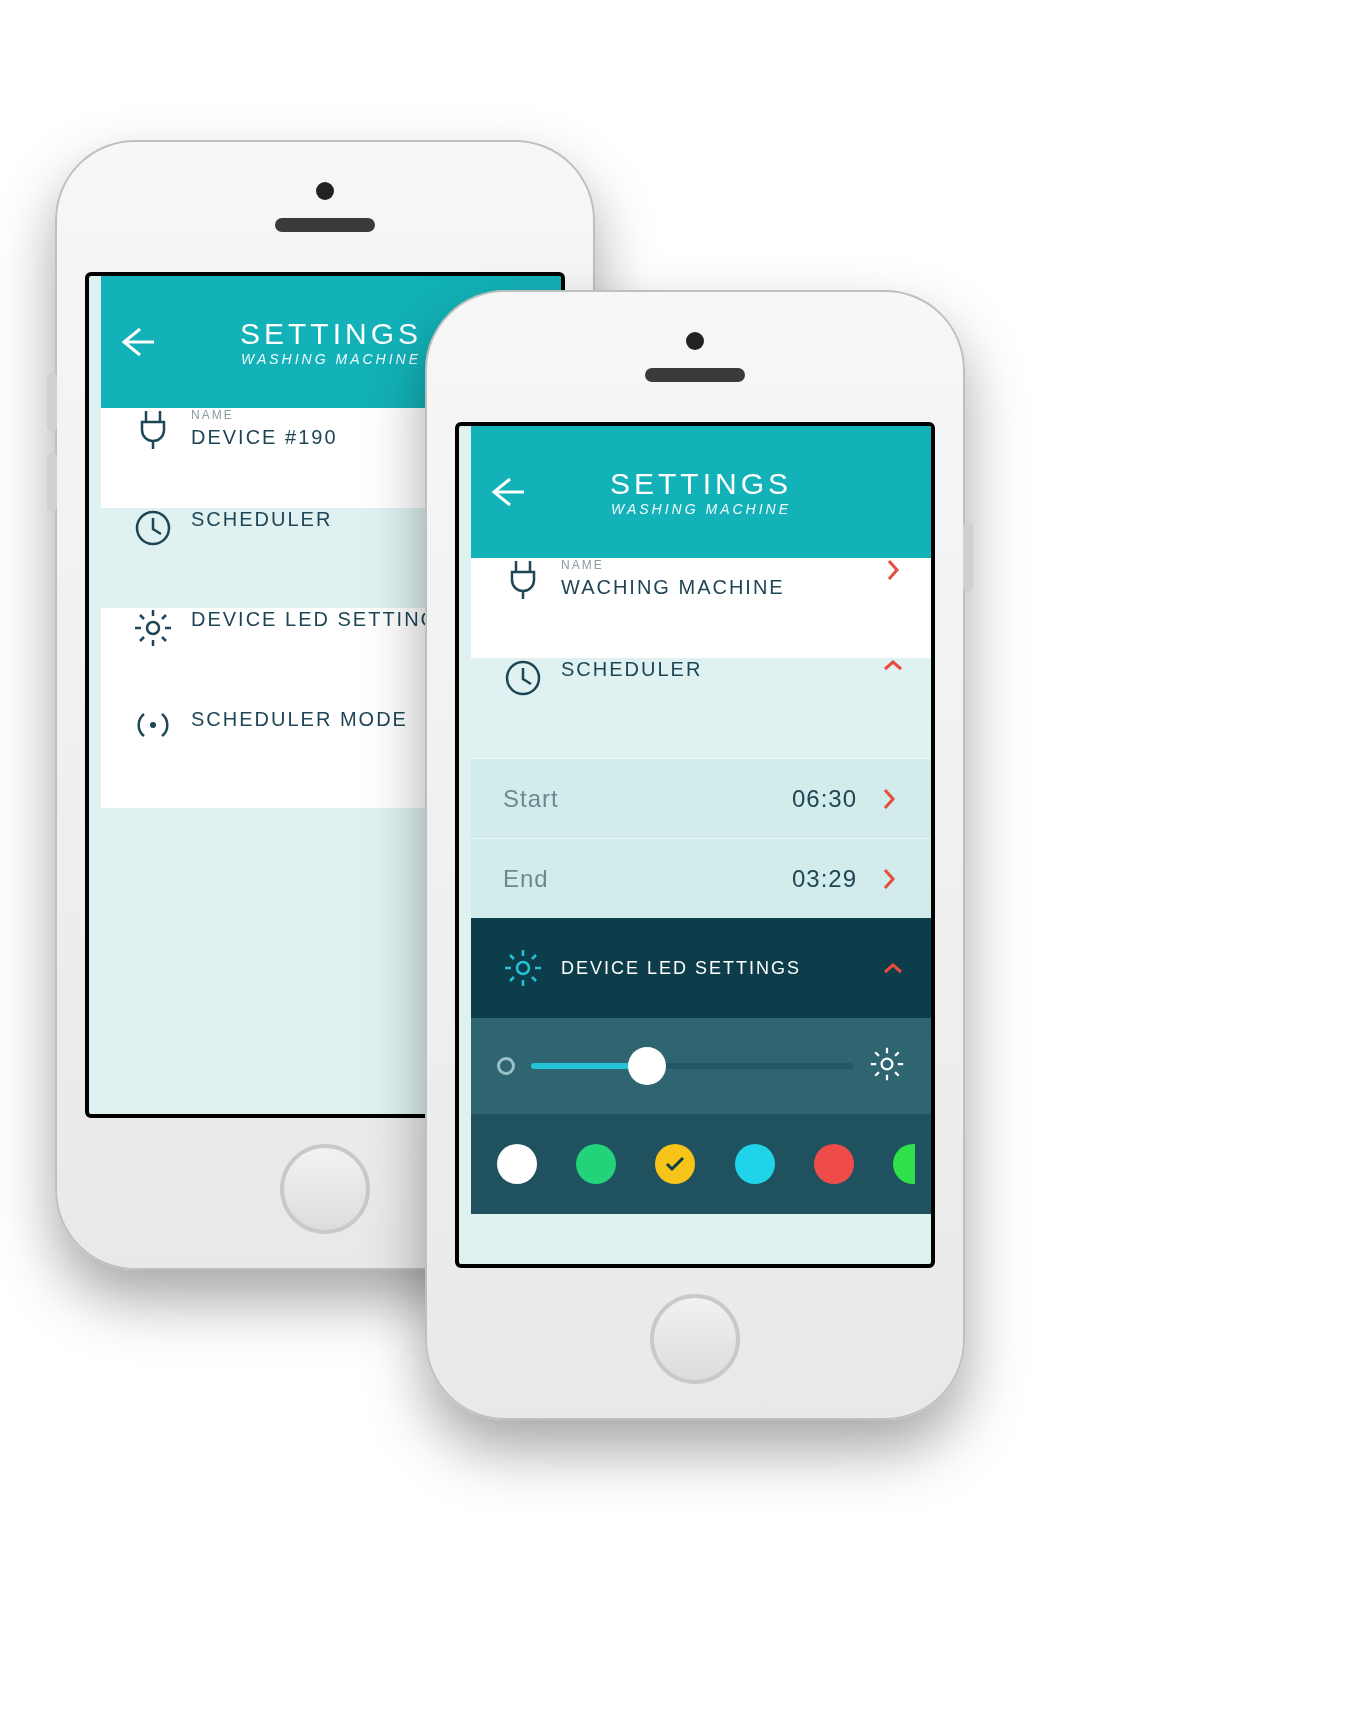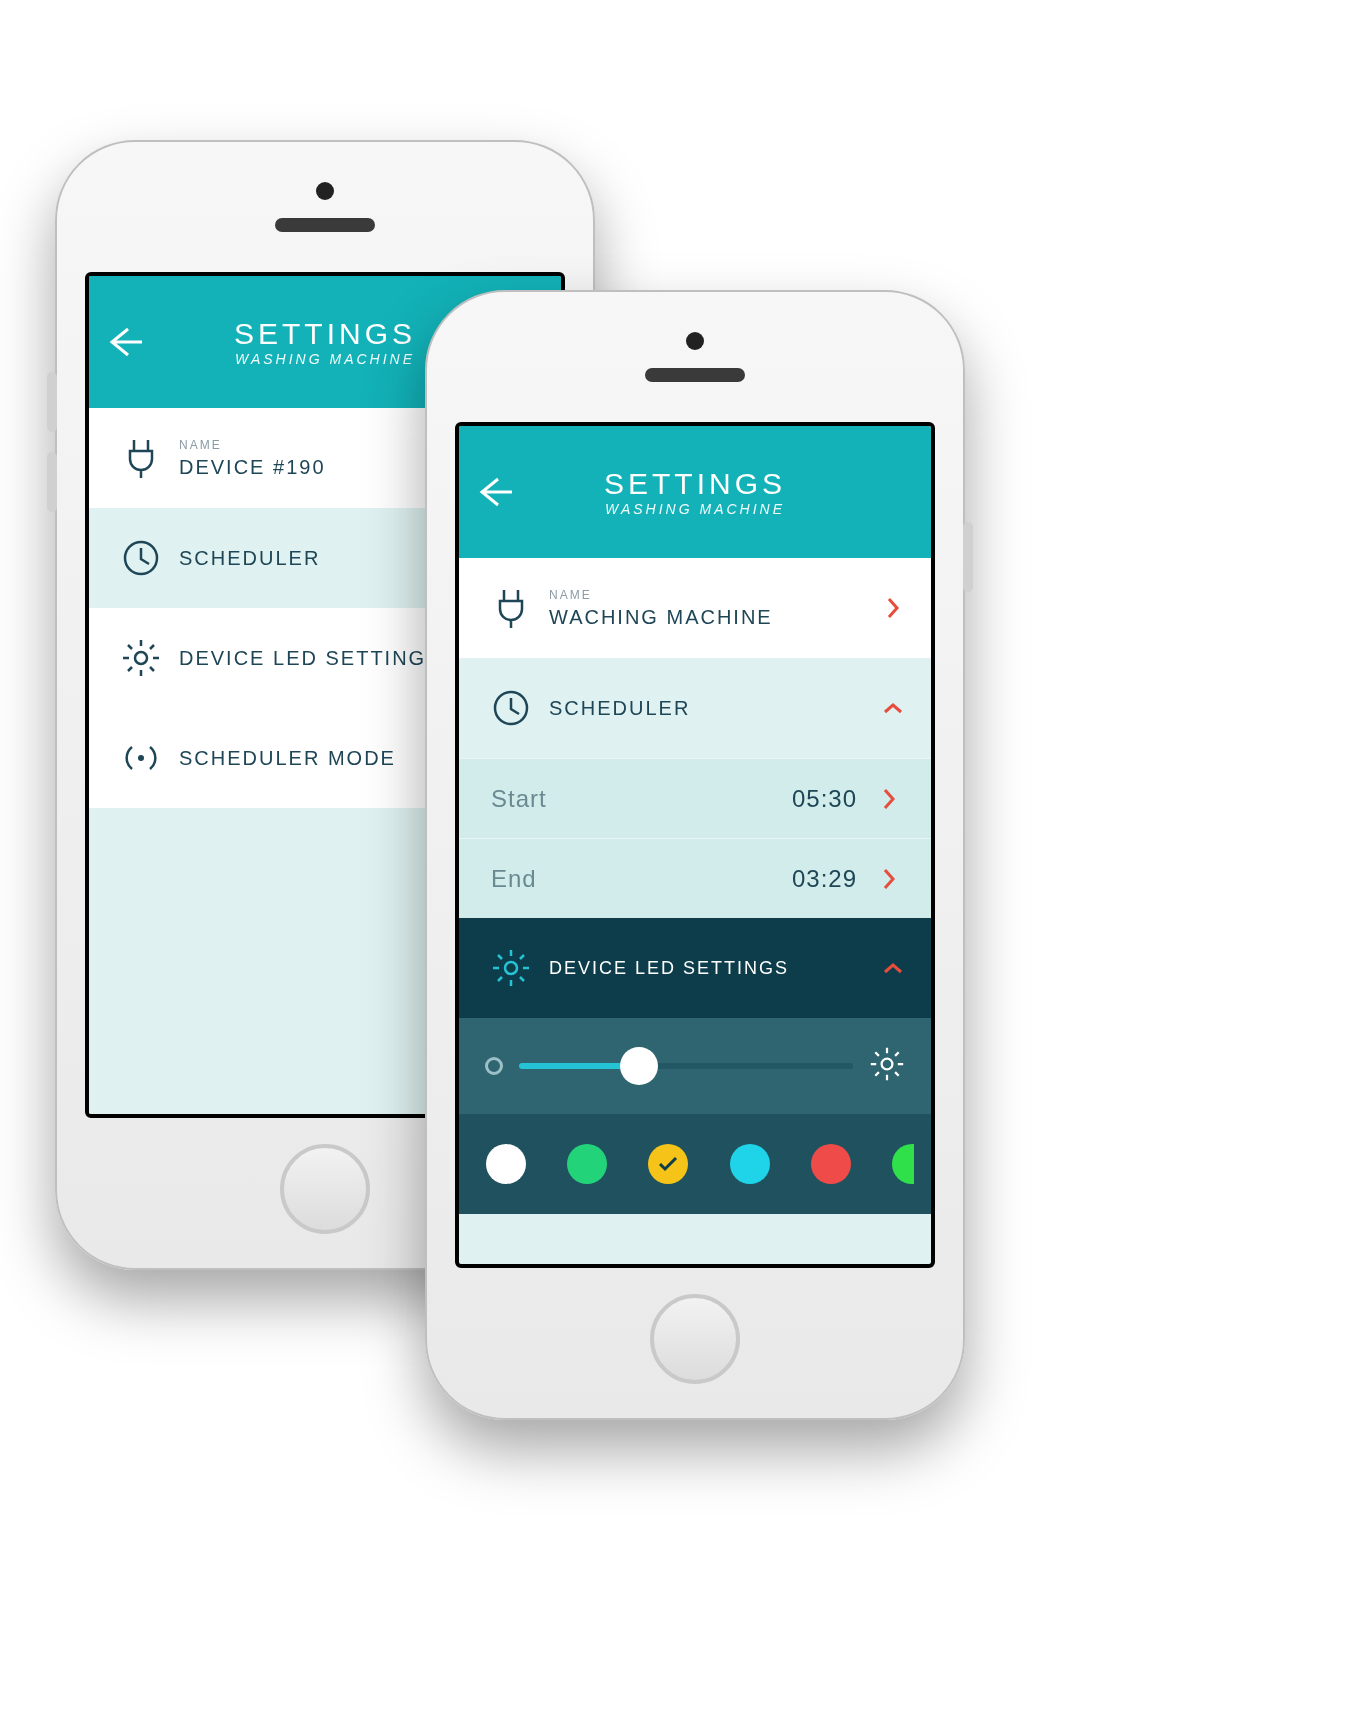--- a/index.html
+++ b/index.html
@@ -53,21 +53,21 @@
   .phone.one .vbtn2{left:-10px;top:310px;width:10px;height:60px;}
   .phone.one .pbtn{right:-10px;top:230px;width:10px;height:70px;}
   .phone.two .pbtn{right:-10px;top:230px;width:10px;height:70px;}
 
   .screen {
     position: absolute;
     top: 130px; left: 28px; right: 28px; bottom: 150px;
     border: 4px solid #000; border-radius: 6px;
     background: #dff2f1;
     overflow: hidden;
-    display: flex; flex-direction: column;
+    display: flex; flex-direction: column; padding-left: 12px;
   }
 
   
   .appheader {
     background: #12b2b8;
     color: #fff;
     height: 132px;
     display: flex;
     align-items: center;
     position: relative;
@@ -78,21 +78,21 @@
     display:flex;align-items:center;justify-content:center;
     cursor:pointer;
   }
   .back svg { stroke:#fff; fill:none; stroke-width:3; }
   .titleblock { flex:1; text-align:center; padding-right:70px; }
   .titleblock .ttl { font-size: 30px; letter-spacing: 4px; font-weight: 300; }
   .titleblock .sub { font-size: 14px; letter-spacing: 3px; font-weight: 400; opacity:.95;font-style:italic;}
 
   
   .row {
-    display:flex; align-items:center;
+    display:flex; 
     padding: 0 24px;
     height: 100px;
     color:#1e4656;
     cursor:pointer;
   }
   .row.white { background:#ffffff; }
   .row.tint  { background:#dff2f1; }
   .row .icon { width:56px; display:flex; justify-content:center; }
   .row .icon svg{stroke:#1e4656;fill:none;stroke-width:2.5;}
   .row .labelwrap{ flex:1; padding-left:10px;}
@@ -273,21 +273,21 @@
           </div>
         <div class="chev">
           <svg width="22" height="14" viewBox="0 0 22 14">
               <path d="M3 11l8-7 8 7"></path>
             </svg>
         </div>
       </div>
 
       <div class="subrow">
         <div class="k">Start</div>
-        <div class="v">05:30</div>
+        <div class="v">06:30</div>
         <div class="chev">
           <svg width="14" height="24" viewBox="0 0 14 24">
               <path d="M3 3l8 9-8 9"></path>
             </svg>
         </div>
       </div>
       <div class="subrow">
         <div class="k">End</div>
         <div class="v">03:29</div>
         <div class="chev">

